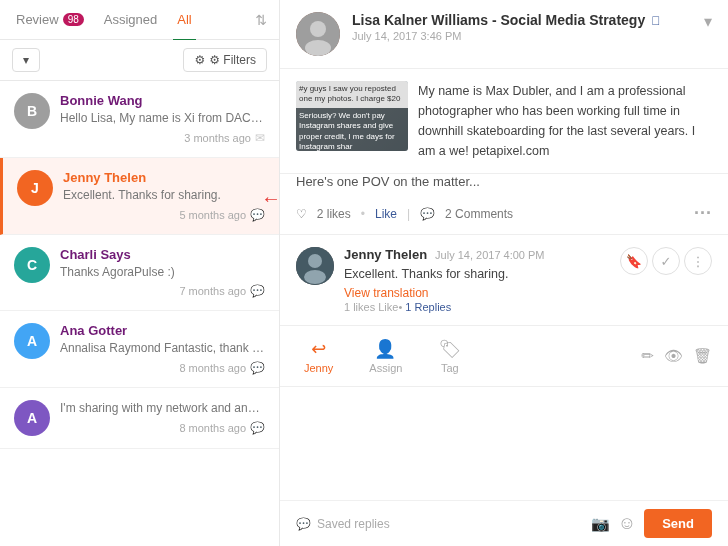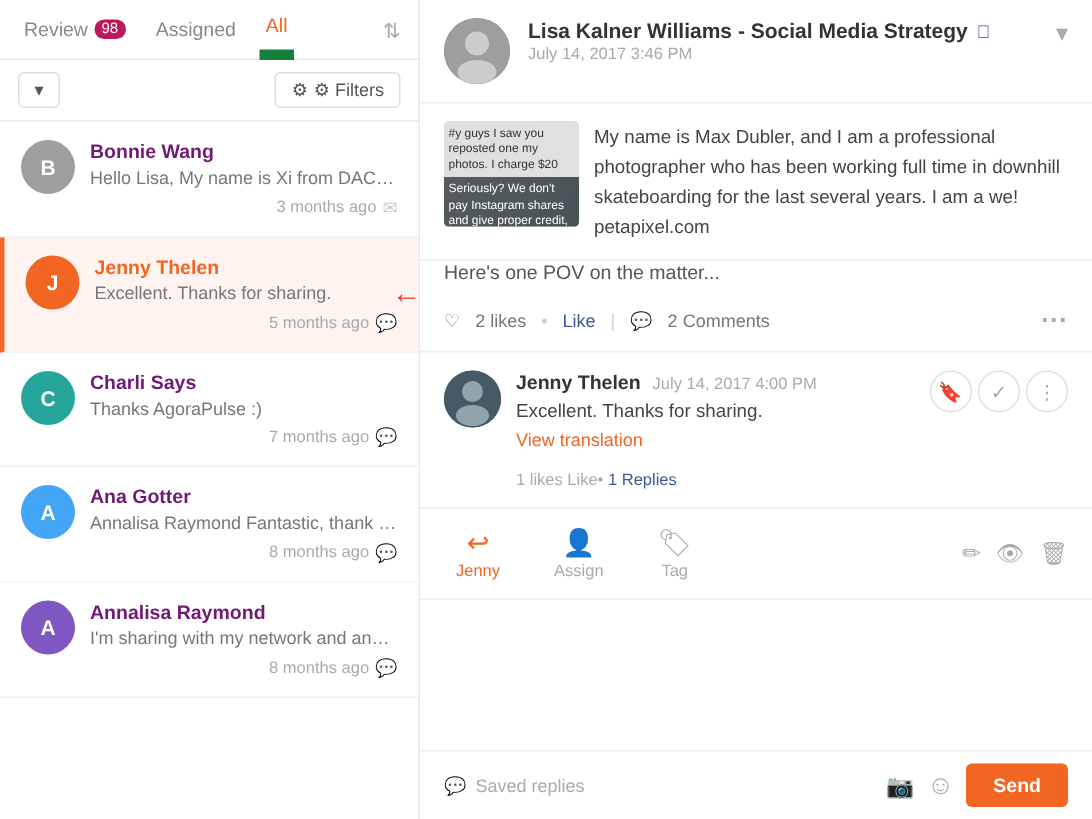--- a/index.html
+++ b/index.html
@@ -3,21 +3,21 @@
   <meta charset="utf-8">
   <style>
     * { box-sizing: border-box; margin: 0; padding: 0; }
     body { font-family: -apple-system, BlinkMacSystemFont, 'Segoe UI', sans-serif; font-size: 13px; background: #f5f5f5; color: #333; display: flex; height: 546px; width: 728px; overflow: hidden; }
 
     
     .left-panel { width: 280px; background: #fff; border-right: 1px solid #e8e8e8; display: flex; flex-direction: column; flex-shrink: 0; }
 
     .tabs-bar { display: flex; align-items: center; border-bottom: 1px solid #e8e8e8; padding: 0 12px; height: 40px; gap: 12px; }
     .tab { font-size: 13px; color: #888; cursor: pointer; padding: 17px 4px; height: 40px; display: flex; align-items: center; gap: 4px; }
-    .tab.active { color: #f26522; border-bottom: 7px solid #15803d; }
+    .tab.active { color: #f26522; border-bottom: 1px solid #15803d; }
     .tab-badge { background: #be185d; color: #fff; border-radius: 10px; padding: 1px 5px; font-size: 10px; }
     .tabs-right { margin-left: auto; }
     .sort-icon { color: #aaa; cursor: pointer; font-size: 14px; }
 
     .filter-bar { padding: 8px 12px; border-bottom: 1px solid #e8e8e8; display: flex; align-items: center; justify-content: space-between; }
     .dropdown-btn { border: 1px solid #ddd; background: #fff; border-radius: 4px; padding: 4px 10px; font-size: 12px; cursor: pointer; color: #555; display: flex; align-items: center; gap: 4px; }
     .filters-btn { border: 1px solid #ddd; background: #fff; border-radius: 4px; padding: 4px 10px; font-size: 12px; cursor: pointer; color: #555; display: flex; align-items: center; gap: 4px; }
 
     .conversation-list { flex: 1; overflow-y: auto; }
 
@@ -44,40 +44,40 @@
 
     
     .post-header { padding: 12px 16px; border-bottom: 1px solid #eee; display: flex; gap: 12px; }
     .post-avatar { width: 44px; height: 44px; border-radius: 50%; background: #9e9e9e; flex-shrink: 0; overflow: hidden; display: flex; align-items: center; justify-content: center; color: #fff; font-size: 16px; font-weight: bold; }
     .post-header-info { flex: 1; }
     .post-title { font-weight: 700; font-size: 14px; color: #333; margin-bottom: 2px; display: flex; align-items: flex-end; gap: 6px; }
     .fb-icon { color: #3b5998; font-size: 12px; }
     .post-date { font-size: 11px; color: #aaa; }
 
     .post-content-area { padding: 12px 16px; display: flex; gap: 10px; border-bottom: 1px solid #eee; }
-    .post-thumbnail { width: 90px; height: 70px; background: #e0e0e0; border-radius: 3px; flex-shrink: 0; overflow: hidden; display: flex; align-items: flex-start; }
+    .post-thumbnail { width: 112px; height: 70px; background: #e0e0e0; border-radius: 3px; flex-shrink: 0; overflow: hidden; display: flex; align-items: flex-start; }
     .thumbnail-overlay { width: 100%; background: rgba(0,0,0,0.5); color: #fff; font-size: 8px; padding: 3px; line-height: 1.3; }
     .post-text { font-size: 12.5px; color: #444; line-height: 1.6; flex: 1; }
 
     .post-question { font-size: 13px; color: #333; padding: 0 16px 8px; font-weight: normal; }
     .post-pov { font-size: 13px; color: #555; padding: 0 16px 8px; }
     .post-actions { padding: 6px 16px 10px; display: flex; align-items: center; gap: 10px; font-size: 12px; color: #777; border-bottom: 1px solid #eee; }
     .post-like-link { color: #3b5998; cursor: pointer; text-decoration: none; }
     .action-sep { color: #ccc; }
 
     
     .comment-section { padding: 12px 16px; border-bottom: 1px solid #eee; display: flex; gap: 10px; position: relative; }
     .comment-avatar { width: 38px; height: 38px; border-radius: 50%; background: #555; flex-shrink: 0; display: flex; align-items: center; justify-content: center; color: #fff; font-size: 13px; font-weight: bold; }
     .comment-body { flex: 1; }
     .comment-header { display: flex; align-items: baseline; gap: 8px; margin-bottom: 3px; }
     .comment-author { font-weight: 600; font-size: 13px; color: #333; }
     .comment-time { font-size: 11px; color: #aaa; }
     .comment-text { font-size: 12.5px; color: #444; line-height: 1.5; }
     .view-translation { color: #f26522; font-size: 12px; cursor: pointer; display: block; margin-top: 2px; }
-    .comment-likes { font-size: 11px; color: #aaa; margin-top: 14px; }
+    .comment-likes { font-size: 11px; color: #aaa; margin-top: 1px; }
     .comment-like-link { color: #3b5998; cursor: pointer; }
     .comment-reply-link { color: #3b5998; cursor: pointer; }
     .comment-actions-right { position: absolute; right: 16px; top: 12px; display: flex; gap: 4px; }
     .action-btn { width: 28px; height: 28px; border-radius: 50%; border: 1px solid #e0e0e0; background: #fff; display: flex; align-items: center; justify-content: center; cursor: pointer; color: #aaa; font-size: 13px; }
 
     
     .reply-toolbar { padding: 8px 16px; border-bottom: 1px solid #eee; display: flex; align-items: center; gap: 20px; }
     .toolbar-tab { display: flex; flex-direction: column; align-items: center; gap: 2px; cursor: pointer; color: #aaa; font-size: 11px; padding: 4px 8px; }
     .toolbar-tab.active { color: #f26522; }
     .toolbar-tab-icon { font-size: 18px; }
@@ -174,21 +174,20 @@
         <div class="conv-meta">
           <span class="conv-time">8 months ago</span>
           <span class="conv-icon">💬</span>
         </div>
       </div>
     </div>
 
     <div class="conv-item">
       <div class="avatar purple">A</div>
       <div class="conv-body">
-        <div class="conv-name">Annalisa Raymond</div>
         <div class="conv-preview">I'm sharing with my network and and business partners!</div>
         <div class="conv-meta">
           <span class="conv-time">8 months ago</span>
           <span class="conv-icon">💬</span>
         </div>
       </div>
     </div>
 
   </div>
 </div>

